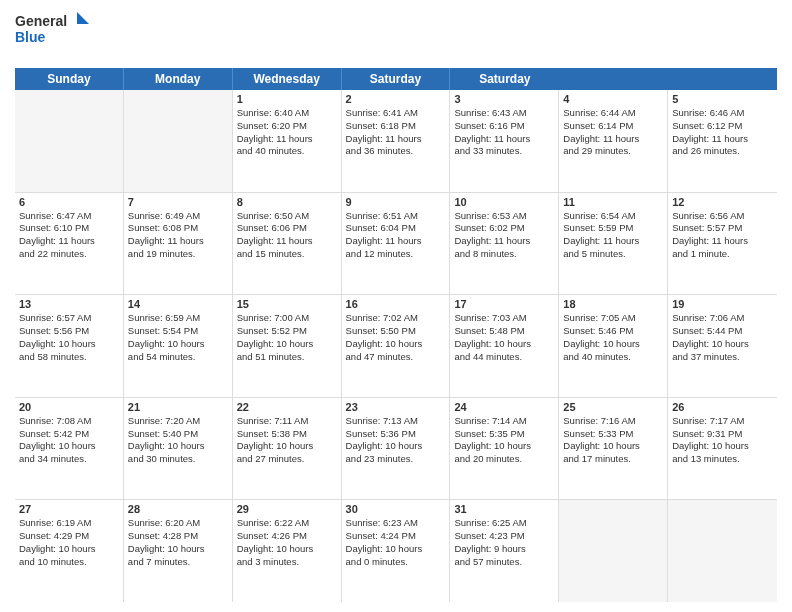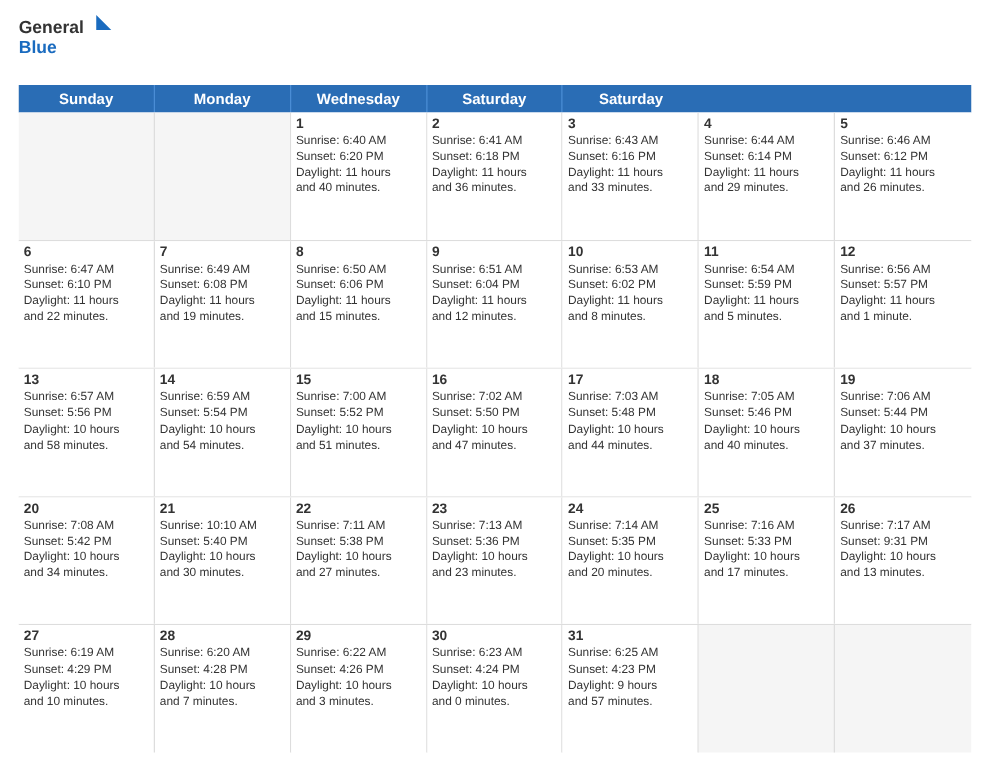--- a/index.html
+++ b/index.html
@@ -265,21 +265,21 @@
         <div class="cal-row">
           <div class="cal-cell">
             <span class="day-num">20</span>
             <span class="cell-line">Sunrise: 7:08 AM</span>
             <span class="cell-line">Sunset: 5:42 PM</span>
             <span class="cell-line">Daylight: 10 hours</span>
             <span class="cell-line">and 34 minutes.</span>
           </div>
           <div class="cal-cell">
             <span class="day-num">21</span>
-            <span class="cell-line">Sunrise: 10:10 AM</span>
+            <span class="cell-line">Sunrise: 7:20 AM</span>
             <span class="cell-line">Sunset: 5:40 PM</span>
             <span class="cell-line">Daylight: 10 hours</span>
             <span class="cell-line">and 30 minutes.</span>
           </div>
           <div class="cal-cell">
             <span class="day-num">22</span>
             <span class="cell-line">Sunrise: 7:11 AM</span>
             <span class="cell-line">Sunset: 5:38 PM</span>
             <span class="cell-line">Daylight: 10 hours</span>
             <span class="cell-line">and 27 minutes.</span>

